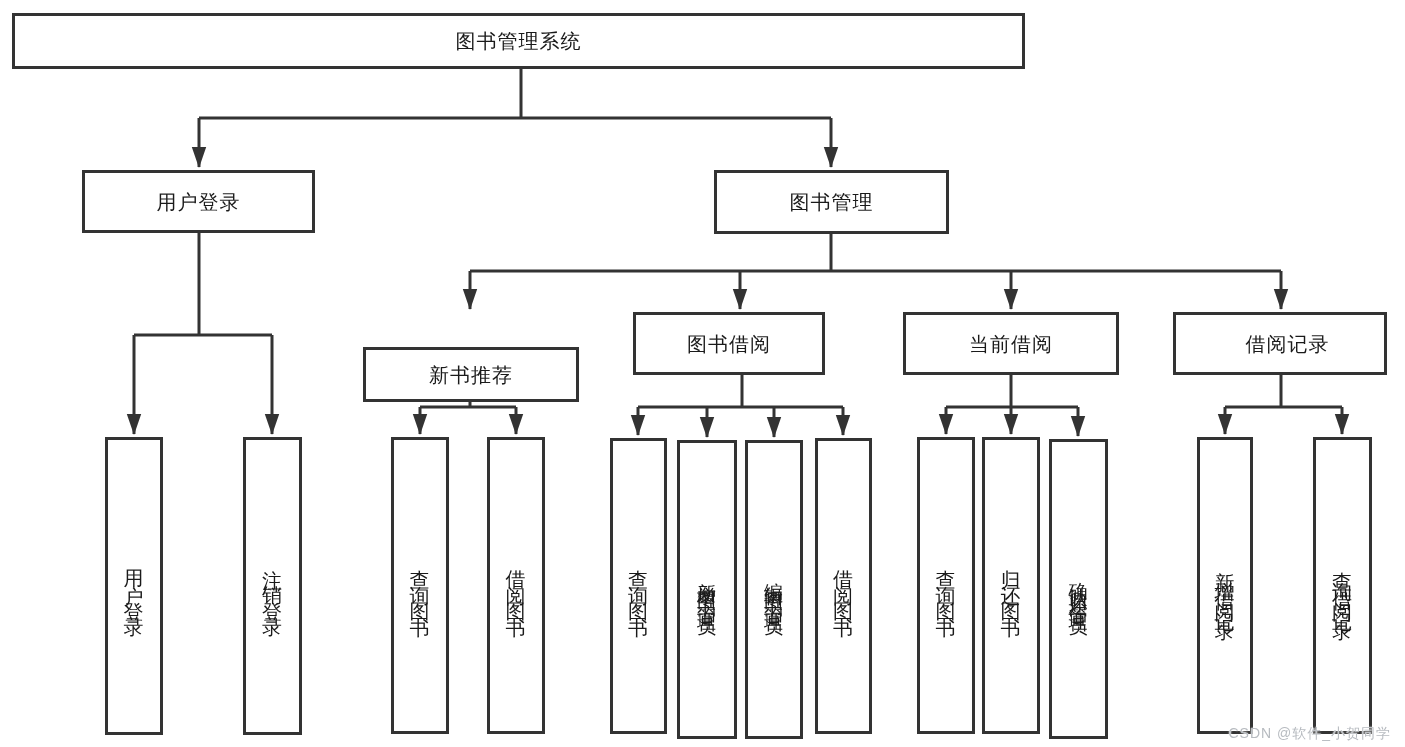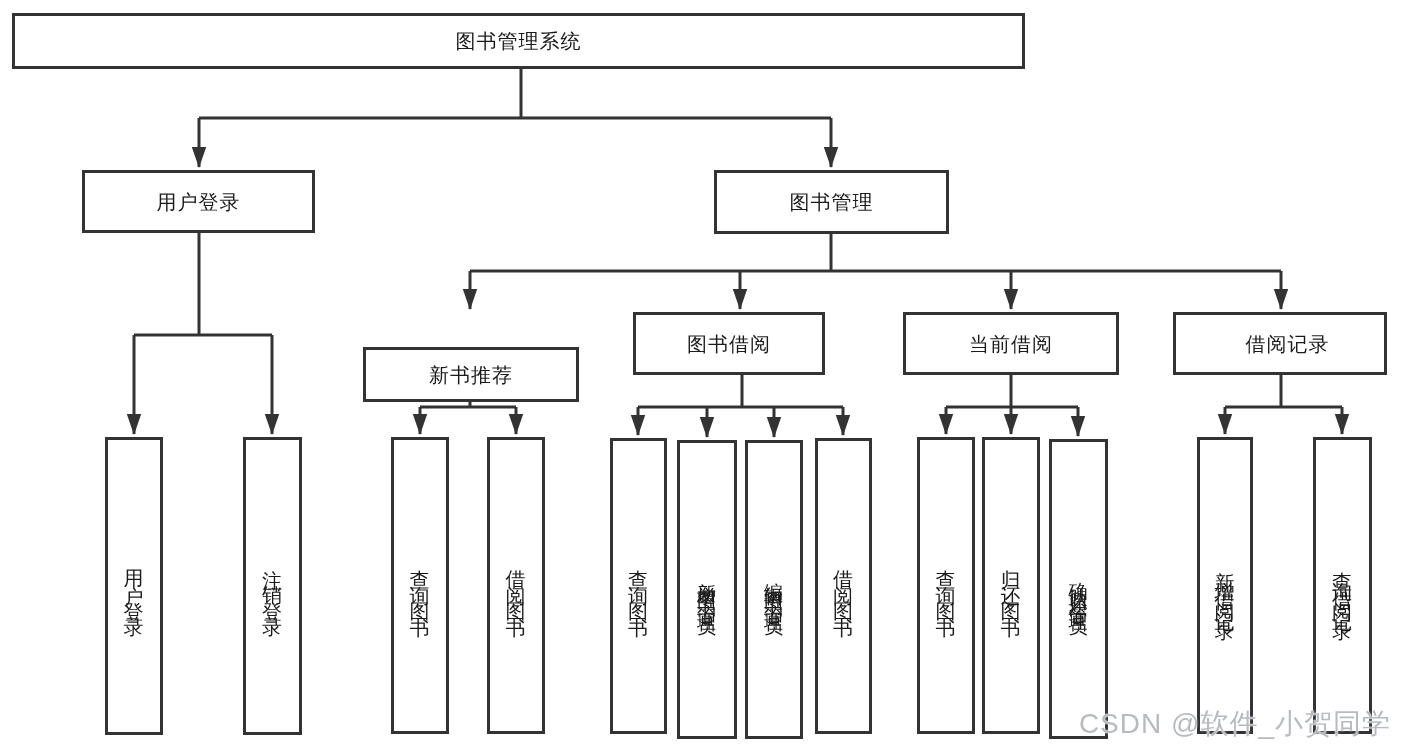--- a/index.html
+++ b/index.html
@@ -65,21 +65,21 @@
   #n-cb-query        { left: 917px;  top: 437px; width: 58px;   height: 297px; }
   #n-cb-return       { left: 982px;  top: 437px; width: 58px;   height: 297px; }
   #n-cb-confirm      { left: 1049px; top: 439px; width: 59px;   height: 300px; }
   #n-br-add          { left: 1197px; top: 437px; width: 56px;   height: 297px; }
   #n-br-query        { left: 1313px; top: 437px; width: 59px;   height: 297px; }
 
   #watermark {
     position: absolute;
     right: 14px;
     bottom: 4px;
-    font-size: 28px;
+    font-size: 14px;
     color: #b7bbc0;
     text-shadow: 0 0 2px #ffffff, 0 0 1px #ffffff;
     letter-spacing: 1px;
     z-index: 5;
     white-space: nowrap;
   }
 </style>
 </head>
 <body>
 

